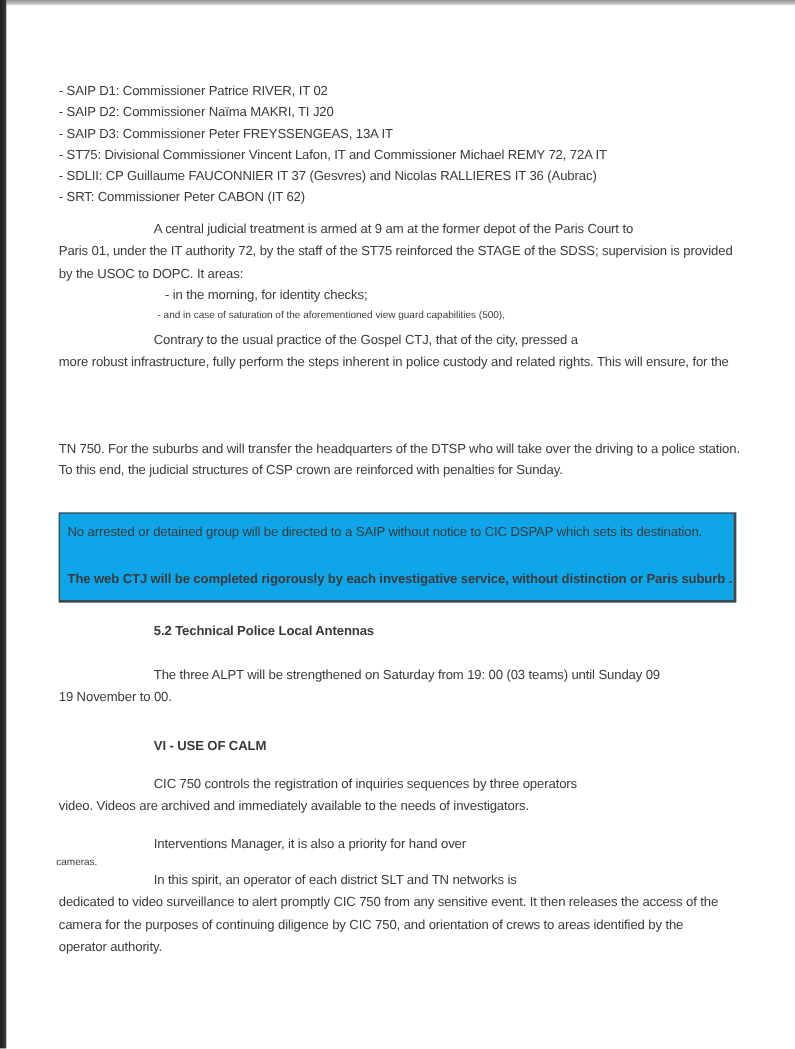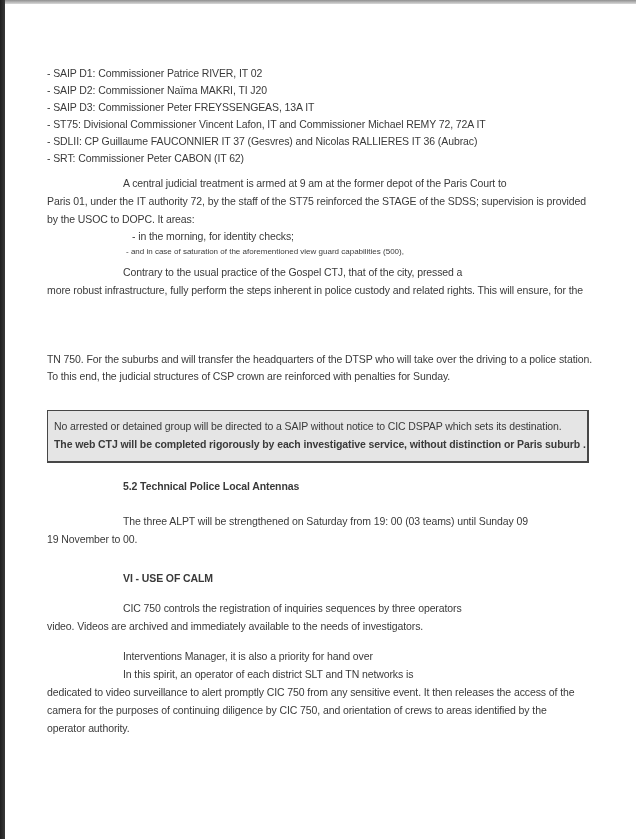--- a/index.html
+++ b/index.html
@@ -45,27 +45,27 @@
 
   .p1 { margin-top: 7px; }
   .p2 { margin-top: 4px; }
   .p3 { margin-top: 52px; }
   .p3 .ln { line-height: 17px; }
 
   .notice-box {
     margin-top: 25px;
     box-sizing: border-box;
     width: 542px;
-    background: #e5e5e5;
+    background: #0ea5e9;
     border: 1px solid #474747;
     border-right-width: 2px;
     border-bottom-width: 2px;
     padding: 6px 8px 8px 6px;
   }
-  .notice-box .ln2 { margin-top: 0; }
+  .notice-box .ln2 { margin-top: 19px; }
 
   .h52 { margin-top: 14px; font-weight: bold; }
   .palpt { margin-top: 17px; }
   .hvi { margin-top: 21px; font-weight: bold; }
   .pcic { margin-top: 12px; }
   .pint { margin-top: 12px; }
   .pcam { line-height: 11px; margin-left: -2px; }
   .pspirit .ln { line-height: 18px; }
 </style>
 </head>
@@ -117,20 +117,21 @@
     </div>
 
     <div class="hvi ln ind">VI - USE OF CALM</div>
 
     <div class="pcic">
       <div class="ln ind">CIC 750 controls the registration of inquiries sequences by three operators</div>
       <div class="ln">video. Videos are archived and immediately available to the needs of investigators.</div>
     </div>
 
     <div class="pint ln ind">Interventions Manager, it is also a priority for hand over</div>
+    <div class="pcam ln small">cameras.</div>
 
     <div class="pspirit">
       <div class="ln ind">In this spirit, an operator of each district SLT and TN networks is</div>
       <div class="ln">dedicated to video surveillance to alert promptly CIC 750 from any sensitive event. It then releases the access of the</div>
       <div class="ln">camera for the purposes of continuing diligence by CIC 750, and orientation of crews to areas identified by the</div>
       <div class="ln">operator authority.</div>
     </div>
 
   </div>
 </div>

